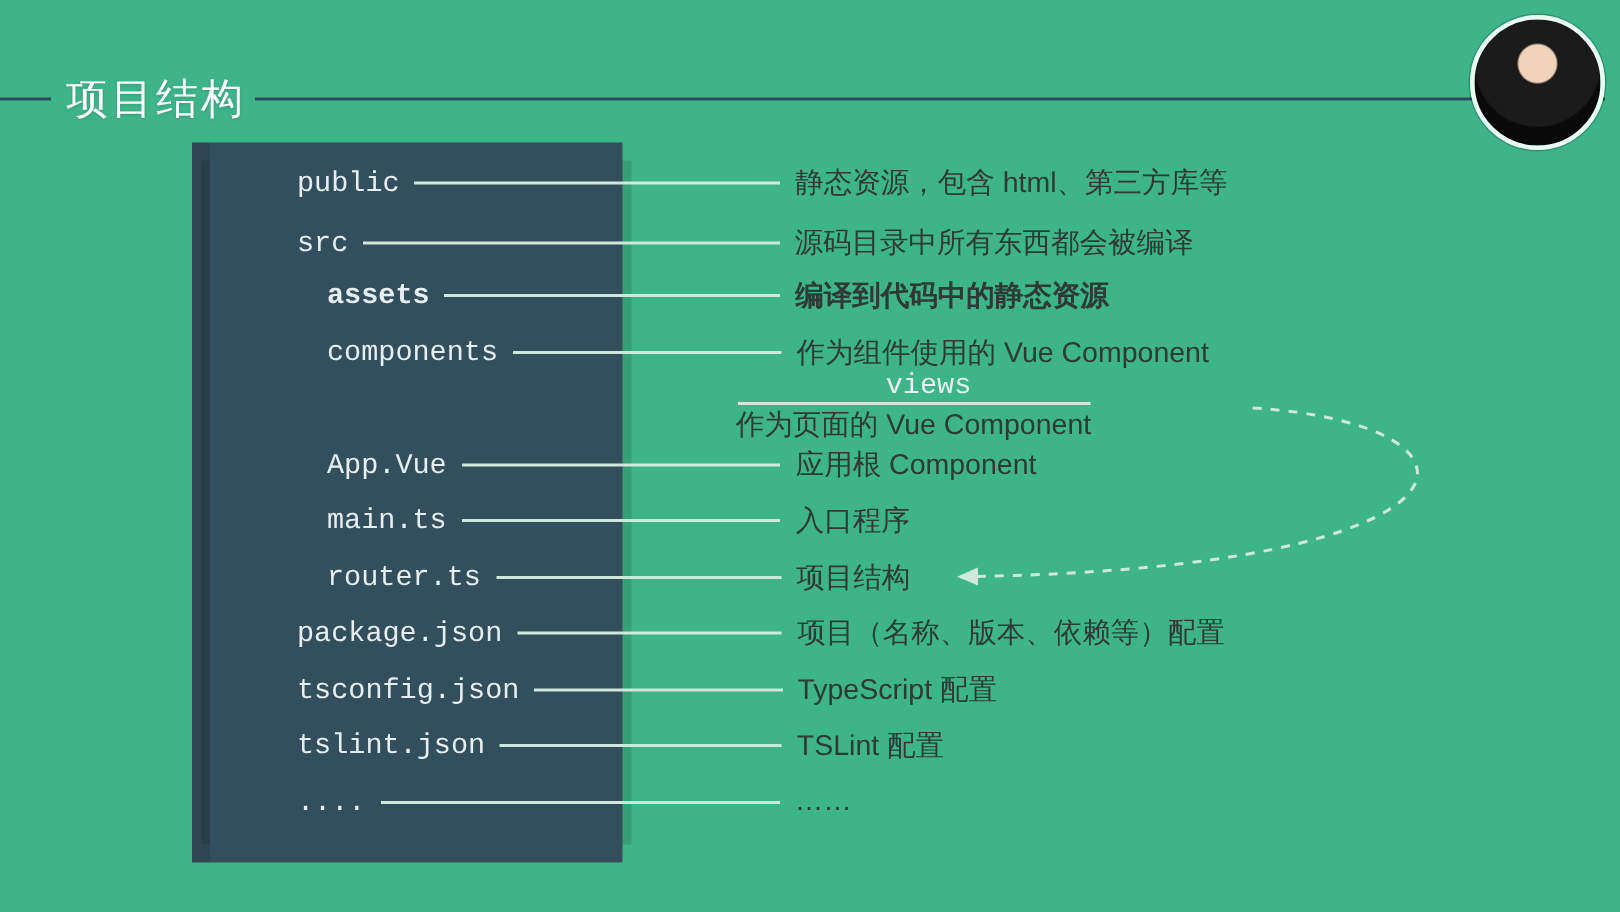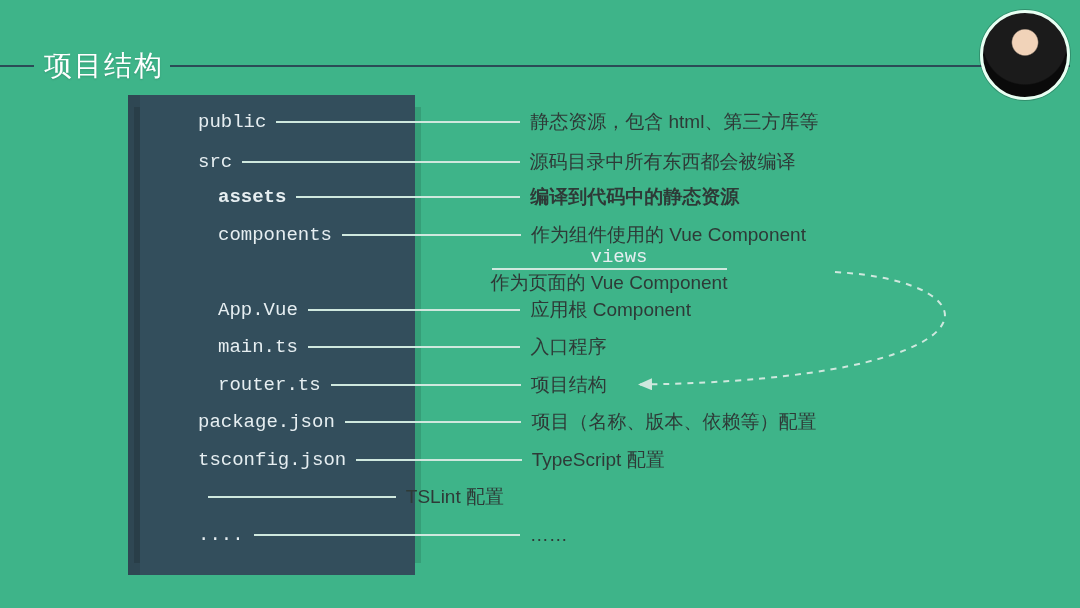--- a/index.html
+++ b/index.html
@@ -131,20 +131,21 @@
       <span class="file" style="padding-left: 0px;">package.json</span>
       <div class="connector" style="width: 176.6px;"></div>
       <span class="desc">项目（名称、版本、依赖等）配置</span>
     </div>
     <div class="row" style="top: 445.5px;">
       <span class="file" style="padding-left: 0px;">tsconfig.json</span>
       <div class="connector" style="width: 165.4px;"></div>
       <span class="desc">TypeScript 配置</span>
     </div>
     <div class="row" style="top: 483px;">
+      <span class="file" style="padding-left: 0px;">tslint.json</span>
       <div class="connector" style="width: 187.8px;"></div>
       <span class="desc">TSLint 配置</span>
     </div>
     <div class="row" style="top: 520.5px;">
       <span class="file" style="padding-left: 0px;">....</span>
       <div class="connector" style="width: 266.2px;"></div>
       <span class="desc">……</span>
     </div>
   </div>
 

